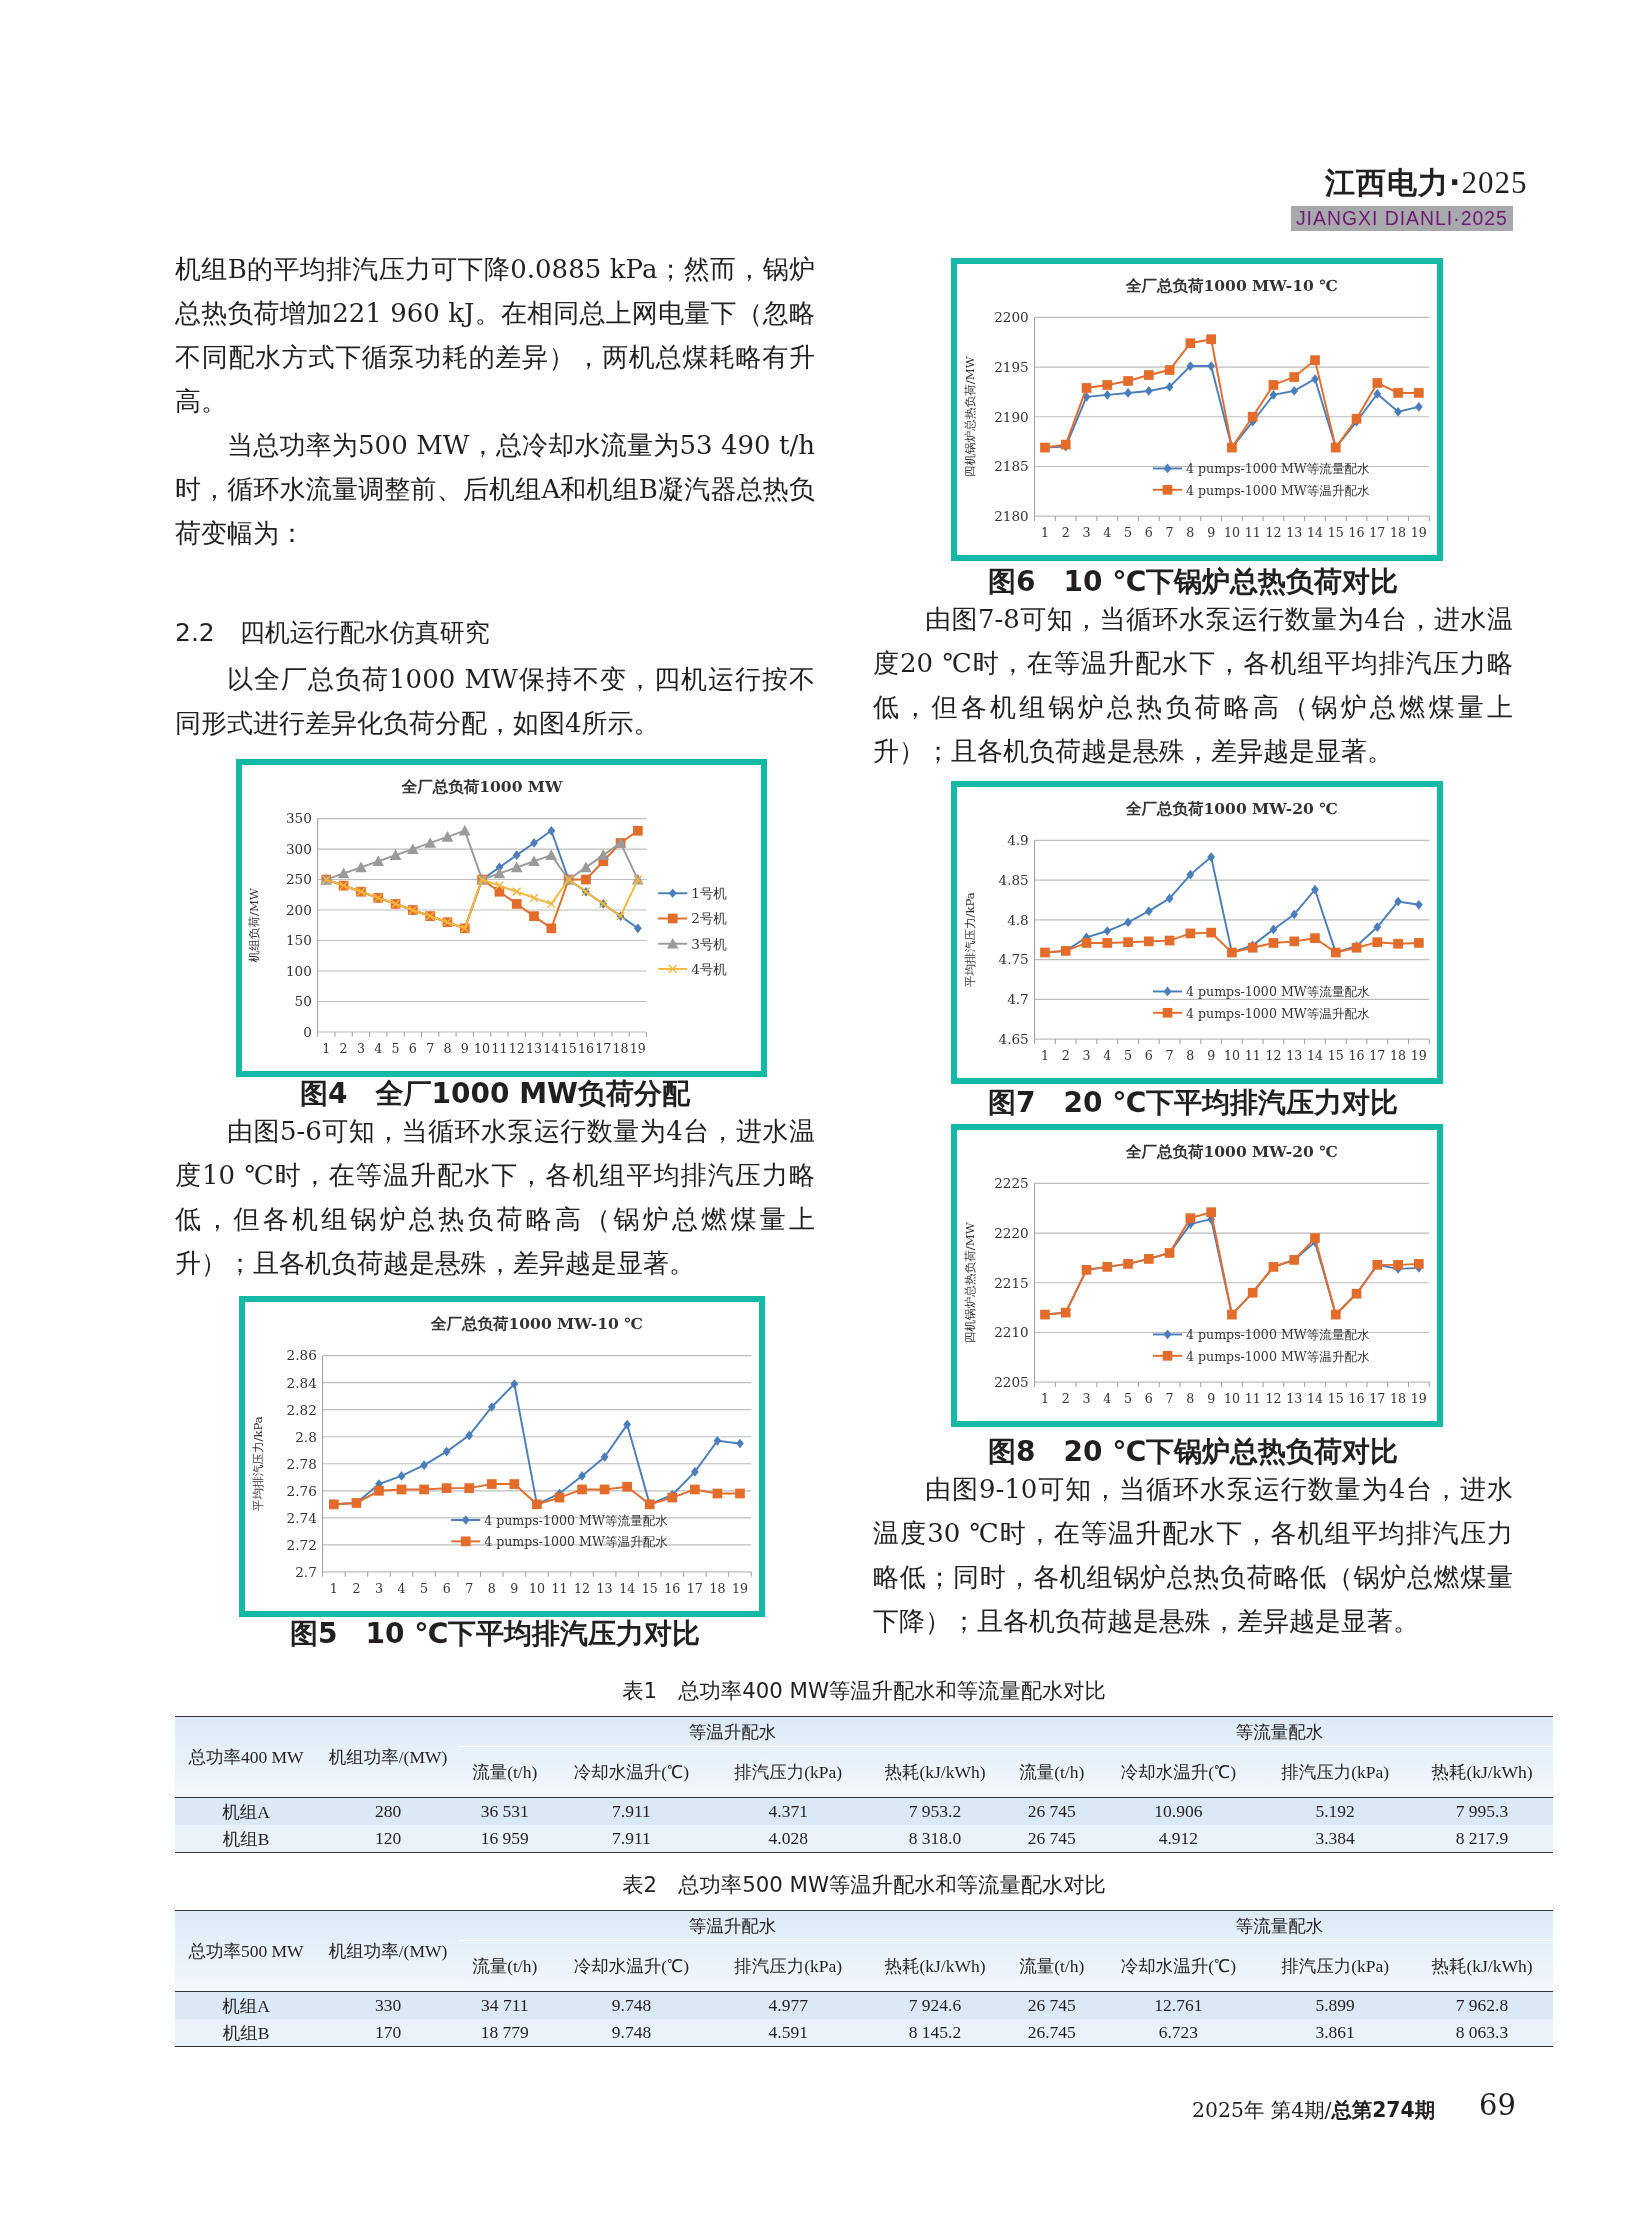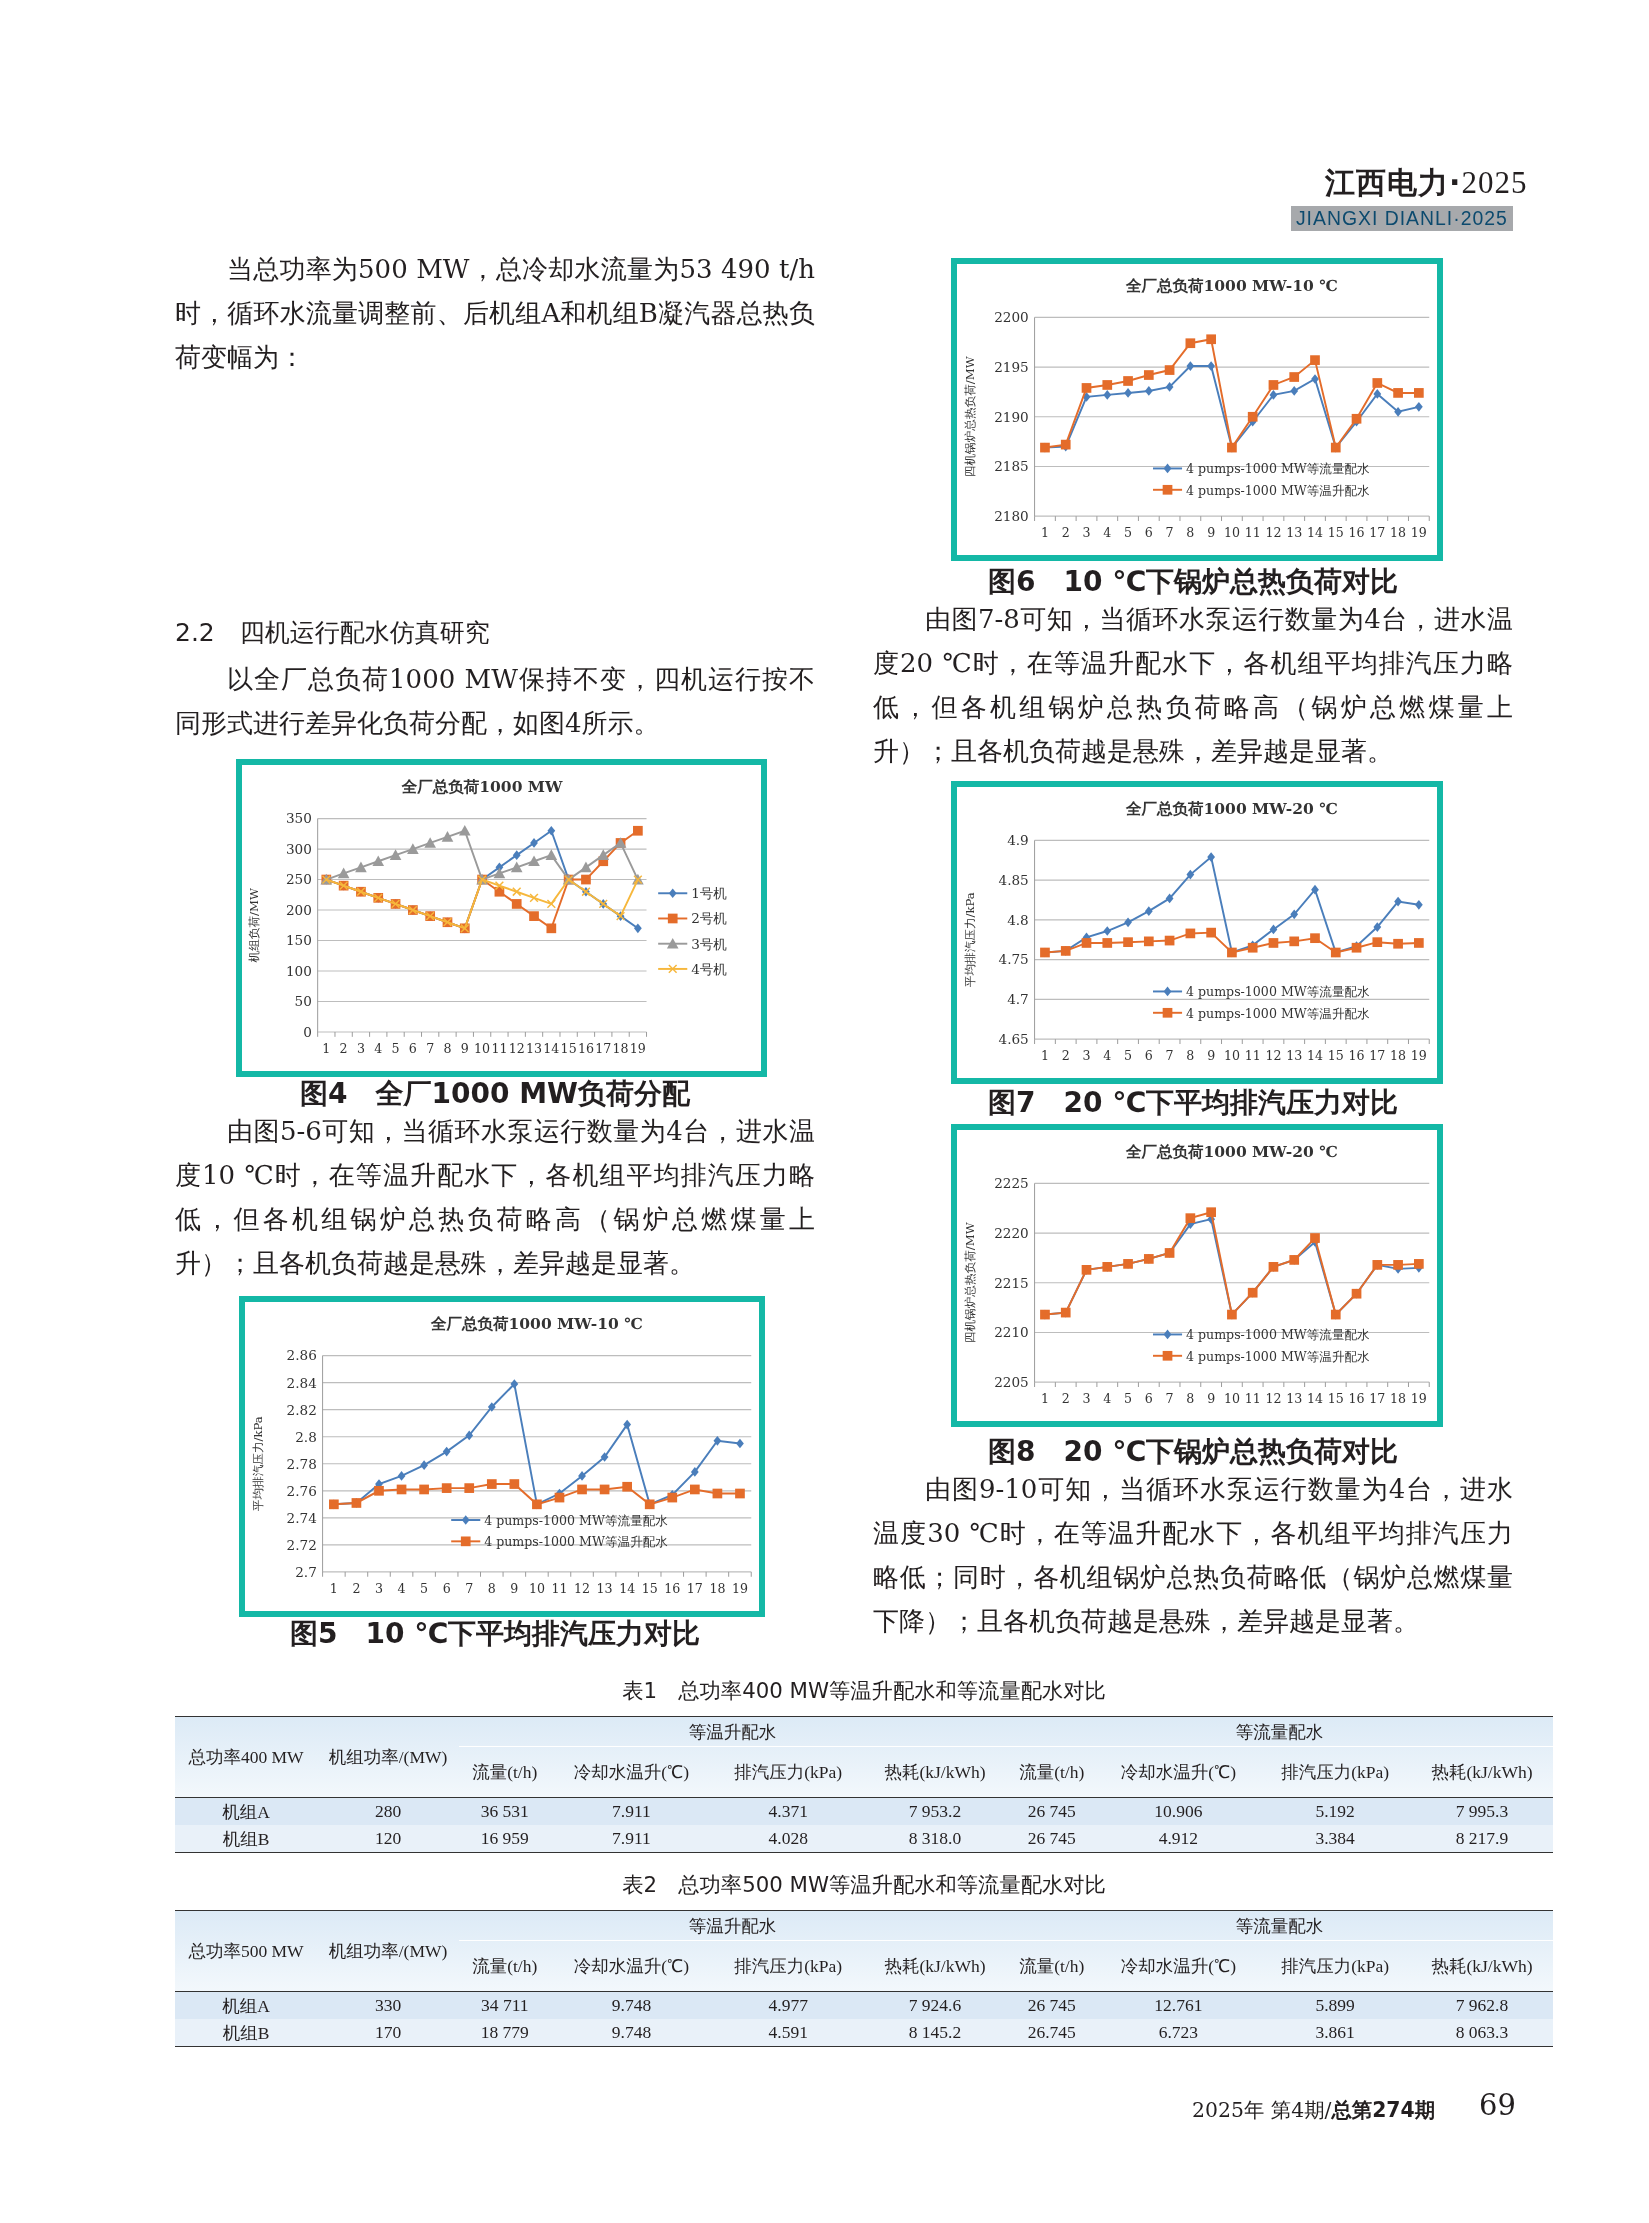--- a/index.html
+++ b/index.html
@@ -1,20 +1,20 @@
 <!DOCTYPE html>
 <html><head>
 <meta charset="utf-8">
 <style>
   html,body{margin:0;padding:0;background:#fff;}
   body{width:1650px;height:2223px;position:relative;overflow:hidden;font-family:"DejaVu Serif","Liberation Serif",serif;color:#231f20;}
   .abs{position:absolute;}
   .journal-cn{left:1325px;top:163px;font-size:30px;font-weight:bold;font-family:"DejaVu Sans",sans-serif;letter-spacing:1px;}
   .journal-cn .yr{font-family:"Liberation Serif",serif;font-weight:normal;font-size:31px;}
-  .journal-en{left:1291px;top:206px;background:#a7a9ac;color:#0c4a6e;font-family:"Liberation Sans",sans-serif;font-size:19.4px;padding:1px 4.9px;letter-spacing:1px;}
+  .journal-en{left:1291px;top:206px;background:#a7a9ac;color:#701a75;font-family:"Liberation Sans",sans-serif;font-size:19.4px;padding:1px 4.9px;letter-spacing:1px;}
   .para{font-size:26px;line-height:44px;text-align:justify;}
   .para p{margin:0;}
   .indent{text-indent:2em;}
   .heading{font-family:"DejaVu Sans",sans-serif;font-size:25px;}
   .caption{font-family:"DejaVu Sans",sans-serif;font-size:28px;font-weight:bold;text-align:center;}
   .chart{background:#fff;border:6px solid #14b8a6;}
   .chart svg{display:block;}
   table.data{border-collapse:collapse;width:1378px;font-size:17.5px;font-family:"Liberation Serif",serif;}
   table.data th,table.data td{text-align:center;padding:0;font-weight:normal;}
   table.data thead tr.top th{height:29px;}
@@ -28,20 +28,21 @@
   .footer b{font-family:"DejaVu Sans",sans-serif;}
   .pagenum{left:1479px;top:2088px;font-size:29px;}
 </style>
 </head>
 <body>
 
 <div class="abs journal-cn"><span>江西电力·</span><span class="yr">2025</span></div>
 <div class="abs journal-en">JIANGXI DIANLI·2025</div>
 
 <div class="abs para" style="left:175px;top:247px;width:640px;">
+  <p>机组B的平均排汽压力可下降0.0885 kPa；然而，锅炉总热负荷增加221 960 kJ。在相同总上网电量下（忽略不同配水方式下循泵功耗的差异），两机总煤耗略有升高。</p>
   <p class="indent">当总功率为500 MW，总冷却水流量为53 490 t/h时，循环水流量调整前、后机组A和机组B凝汽器总热负荷变幅为：</p>
 </div>
 <div class="abs heading" style="left:175px;top:616px;">2.2　四机运行配水仿真研究</div>
 <div class="abs para" style="left:175px;top:657px;width:640px;">
   <p class="indent">以全厂总负荷1000 MW保持不变，四机运行按不同形式进行差异化负荷分配，如图4所示。</p>
 </div>
 
 <div class="abs chart" style="left:236px;top:759px;width:519px;height:306px;">
   <svg id="fig4" width="519" height="306" viewBox="0 0 535 315">
       <text x="247.5" y="28" text-anchor="middle" font-size="16" font-family="DejaVu Serif, serif" fill="#333" font-weight="bold">全厂总负荷1000 MW</text>

